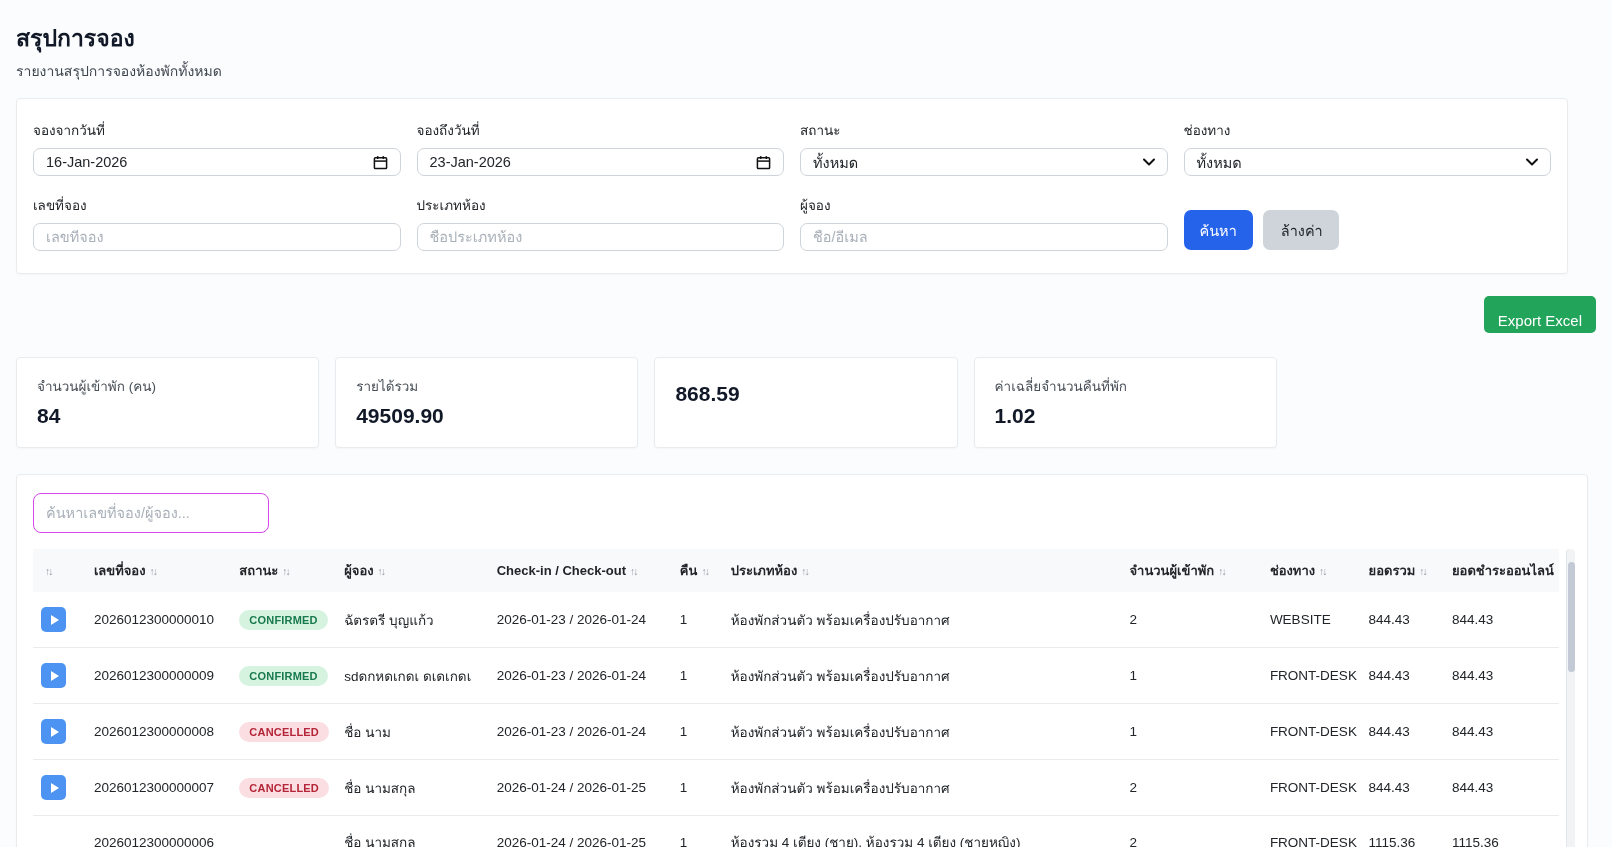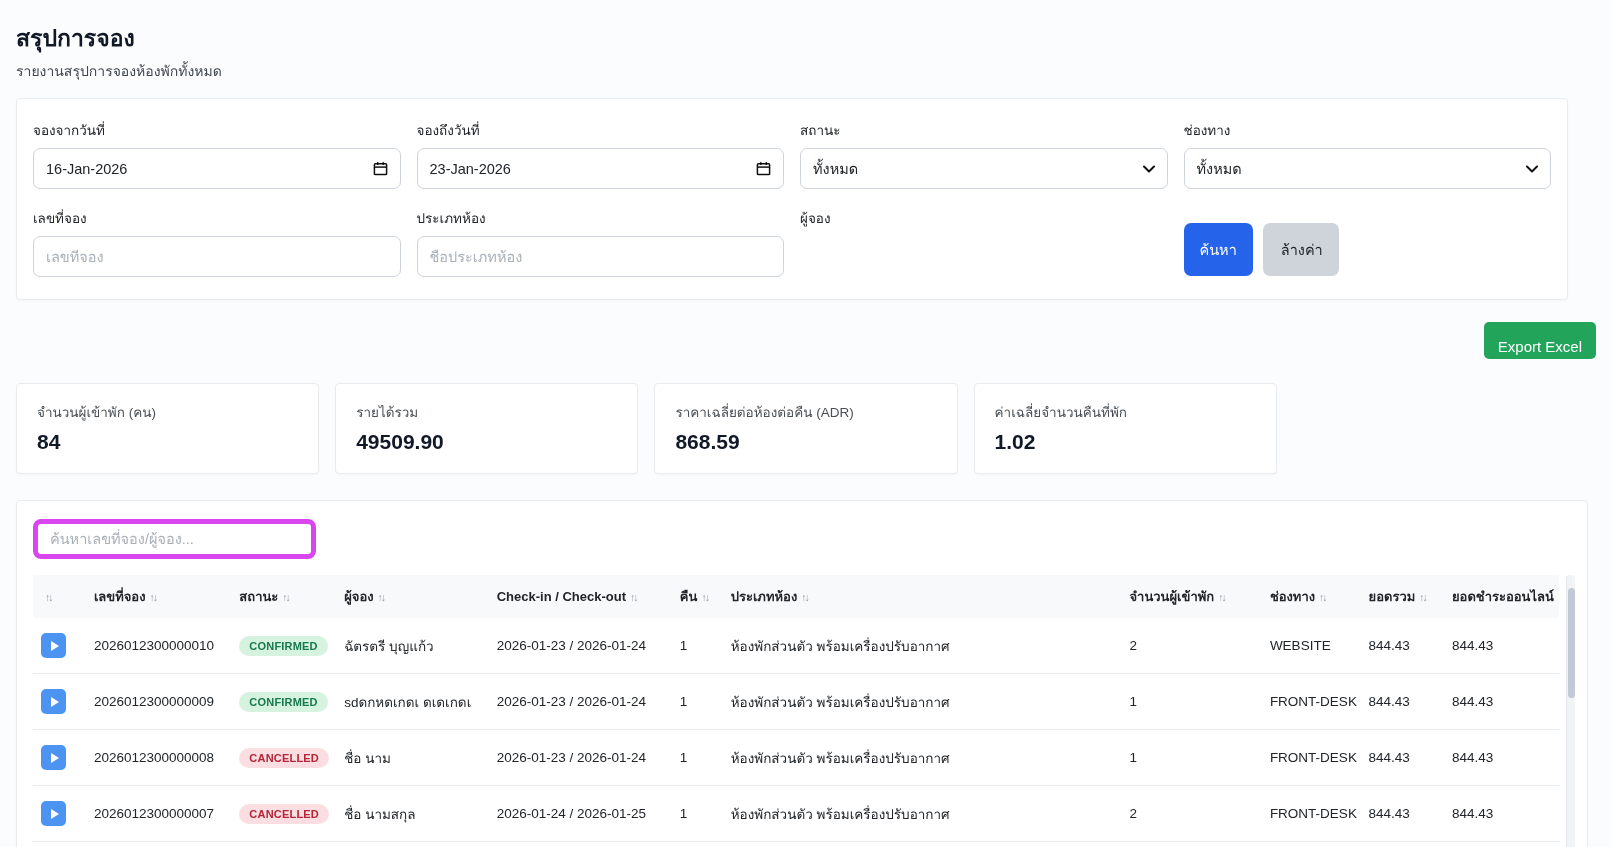--- a/index.html
+++ b/index.html
@@ -18,33 +18,33 @@
   .card {
     background:#ffffff; border:1px solid #e9ecef; border-radius:4px;
     box-shadow:0 1px 2px rgba(0,0,0,0.03);
   }
 
   
   .filter-card { margin-top:16px; padding:20px 16px 22px 16px; }
   .filter-grid { display:grid; grid-template-columns:repeat(4,1fr); gap:18px 16px; }
   .field-label { display:block; font-size:13.5px; color:#212529; margin-bottom:7px; }
   .input-box {
-    display:flex; align-items:center; height:41px; background:#fff;
+    display:flex; align-items:center; height:28px; background:#fff;
     border:1px solid #ced4da; border-radius:7px; padding:0 12px; gap:8px;
   }
   .input-box input {
     border:none; outline:none; flex:1; font-size:14.5px;
     font-family:inherit; color:#212529; background:transparent; min-width:0;
   }
   .input-box input::placeholder { color:#a9b0b9; }
   .selectbox { cursor:pointer; justify-content:space-between;text-align:center; }
   .selectbox .sel-text { font-size:14.5px; }
   .btn-row { display:flex; align-items:flex-end; gap:10px; padding-bottom:1px; }
   .btn {
-    height:53px; border:none; border-radius:7px; padding:0 16px;
+    height:40px; border:none; border-radius:7px; padding:0 16px;
     font-size:14.5px; font-family:inherit; cursor:pointer;
   }
   .btn-primary { background:#2563eb; color:#fff; }
   .btn-secondary { background:#ced4da; color:#212529;padding-left:18px; }
 
   
   .export-row { display:flex; justify-content:flex-end; margin:22px -28px 24px 0; }
   .btn-export {
     background:#23a45b; color:#fff; border:none; border-radius:5px;
     height:37px; padding:16px 14px; font-size:15px; font-family:inherit; cursor:pointer;
@@ -52,21 +52,21 @@
 
   
   .stats-grid { display:grid; grid-template-columns:repeat(5,1fr); gap:16px; margin-right:-28px; }
   .stat-card { padding:17px 20px 19px 20px; }
   .stat-label { font-size:13.5px; color:#495057; }
   .stat-value { font-size:21px; font-weight:bold; color:#111827; margin-top:7px; }
 
   
   .table-card { margin-top:26px; padding:18px 16px 8px 16px; margin-right:-20px; position:relative; }
   .table-search {
-    width:283px; height:40px; border:5px solid #d946ef; border-radius:8px;
+    width:236px; height:40px; border:1px solid #d946ef; border-radius:8px;
     padding:0 12px; font-size:14.5px; font-family:inherit; outline:none; color:#212529;
   }
   .table-search::placeholder { color:#a9b0b9; }
   .table-wrap { margin-top:16px; position:relative; padding-right:12px; }
   table { width:100%; border-collapse:collapse; table-layout:fixed; }
   thead th {
     background:#f8f9fa; text-align:left; font-size:13px; font-weight:bold;
     color:#212529; padding:11px 8px; white-space:nowrap; overflow:hidden; cursor:pointer;
   }
   .sort-ic { font-size:10.5px; color:#9aa1ab; letter-spacing:-2px; margin-left:4px; }
@@ -178,20 +178,23 @@
 
       <div>
         <label class="field-label">ประเภทห้อง</label>
         <div class="input-box">
           <input type="text" placeholder="ชื่อประเภทห้อง" style="">
         </div>
       </div>
 
       <div>
         <label class="field-label">ผู้จอง</label>
+        <div class="input-box">
+          <input type="text" placeholder="ชื่อ/อีเมล" style="">
+        </div>
       </div>
 
       <div class="btn-row">
         <button class="btn btn-primary">ค้นหา</button>
         <button class="btn btn-secondary">ล้างค่า</button>
       </div>
 
     </div>
   </div>
 
@@ -202,21 +205,20 @@
   <div class="stats-grid">
     <div class="card stat-card">
       <div class="stat-label">จำนวนผู้เข้าพัก (คน)</div>
       <div class="stat-value">84</div>
     </div>
     <div class="card stat-card">
       <div class="stat-label">รายได้รวม</div>
       <div class="stat-value">49509.90</div>
     </div>
     <div class="card stat-card">
-      <div class="stat-label">ราคาเฉลี่ยต่อห้องต่อคืน (ADR)</div>
       <div class="stat-value">868.59</div>
     </div>
     <div class="card stat-card">
       <div class="stat-label">ค่าเฉลี่ยจำนวนคืนที่พัก</div>
       <div class="stat-value">1.02</div>
     </div>
   </div>
 
   <div class="card table-card">
     <input class="table-search" type="text" placeholder="ค้นหาเลขที่จอง/ผู้จอง..." style="">

